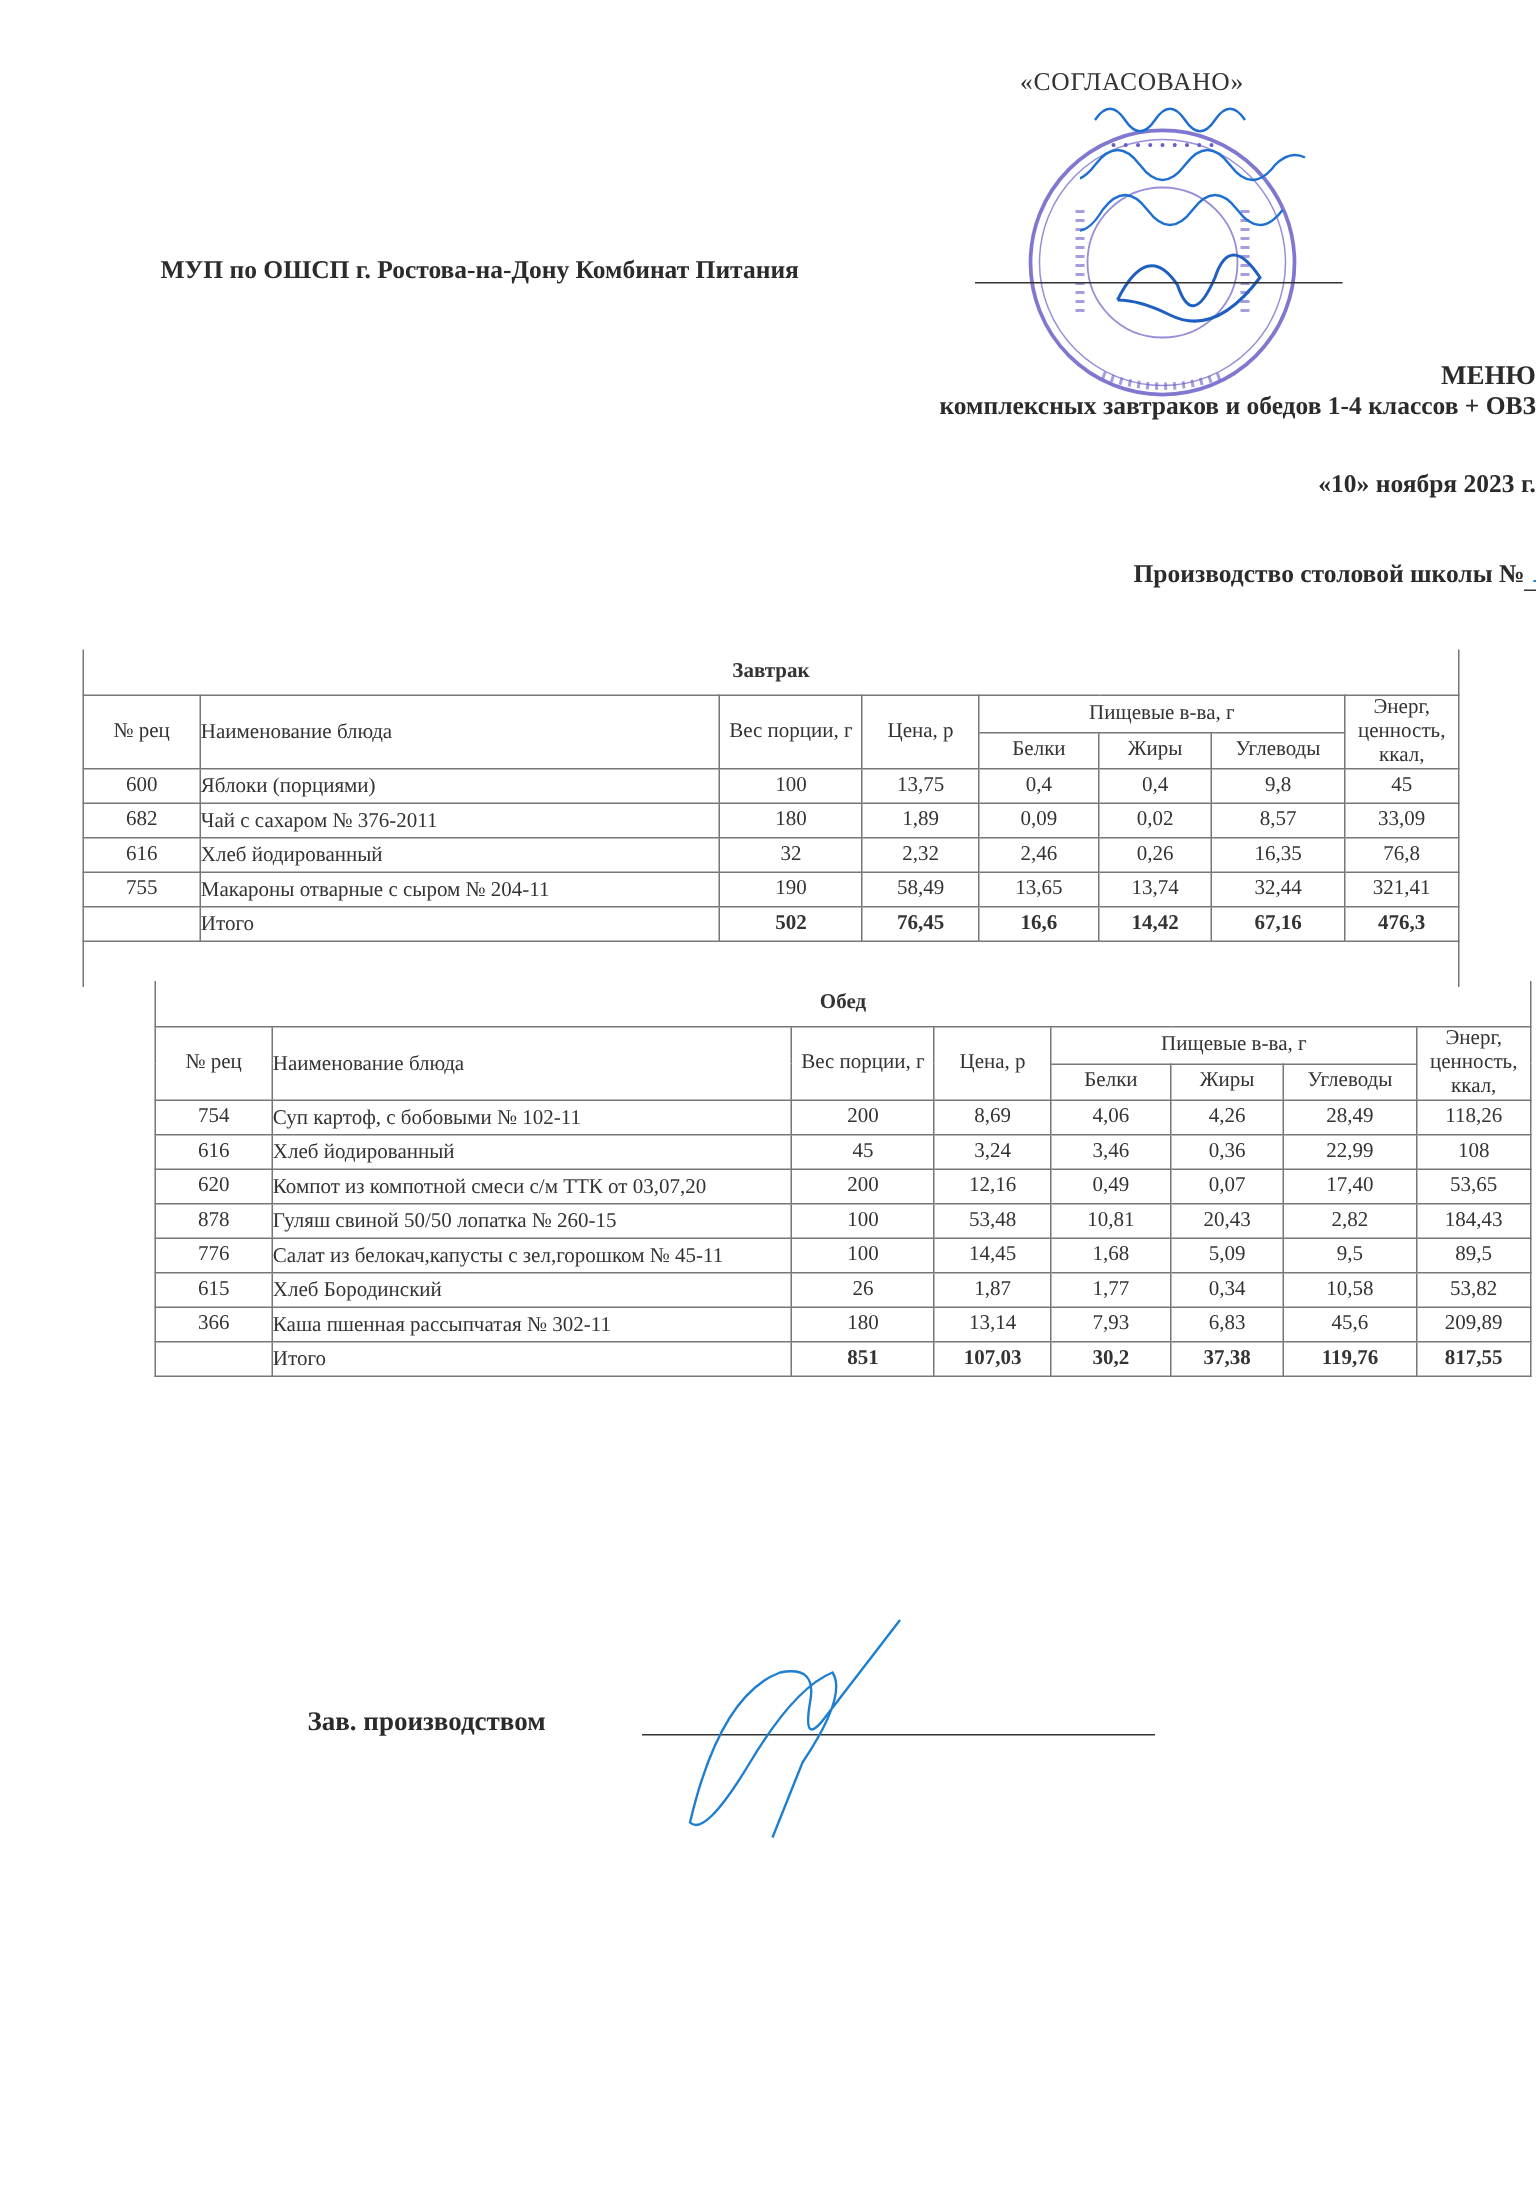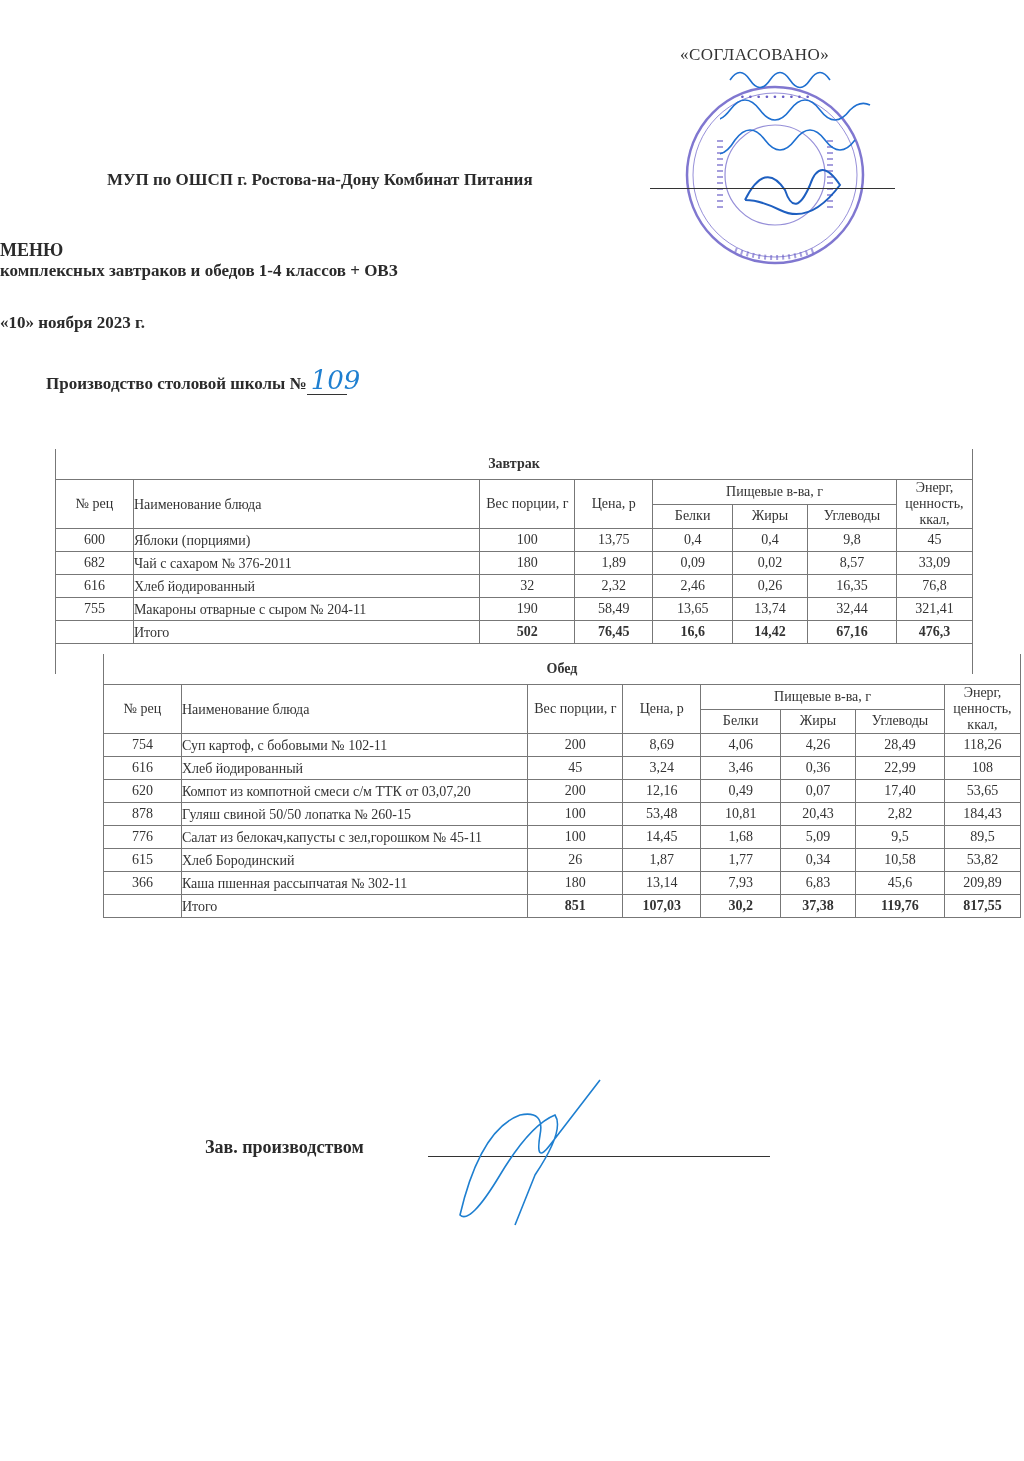--- a/index.html
+++ b/index.html
@@ -13,41 +13,41 @@
     }
     .org {
       position: absolute; left: 107px; top: 170px; font-size: 17px; font-weight: bold; color: #2b2b2b;
     }
     .org-line {
       position: absolute; left: 650px; top: 188px; width: 245px; border-bottom: 1px solid #333;
     }
     .stamp {
       position: absolute; left: 680px; top: 80px; width: 190px; height: 190px;
     }
-    .center { position: absolute; left: 0; width: 1024px; text-align: left; font-weight: bold; color: #2b2b2b; }
+    .center { position: absolute; left: 0; width: 1024px; text-align: right; font-weight: bold; color: #2b2b2b; }
     .title { top: 240px; font-size: 18px; }
     .subtitle { top: 261px; font-size: 17px; }
     .date { top: 313px; font-size: 17px; }
     .school { top: 365px; font-size: 17px; margin-left: 46px; }
     .school .num-line { display: inline-block; width: 40px; border-bottom: 1px solid #333; }
     .handwrite { color: #1e7fd0; font-style: italic; font-weight: normal; font-family: "DejaVu Serif", serif; font-size: 26px; margin-left: -36px; }
 
     table.menu {
       position: absolute; border-collapse: collapse; left: 55px; width: 918px;
       font-size: 14px; color: #333; font-family: "Liberation Serif", serif;
     }
     table.menu td, table.menu th {
       border: 1px solid #777; padding: 0 4px; font-weight: normal; text-align: center; height: 22px;
     }
     table.menu .section-title td { font-weight: bold; height: 30px; border-top: none; }
     table.menu td.name { text-align: left; padding-left: 0; line-height: 15px; }
     table.menu .total td { font-weight: bold; }
     table.menu .total td.name { font-weight: normal; }
     table.menu .spacer td { height: 30px; }
-    #breakfast { top: 433px; margin-top: 16px; }
+    #breakfast { top: 433px; }
     #lunch { top: 652px; }
 
     .sig-label {
       position: absolute; left: 205px; top: 1137px; font-size: 18px; font-weight: bold; color: #2b2b2b;
     }
     .sig-line { position: absolute; left: 428px; top: 1156px; width: 342px; border-bottom: 1px solid #333; }
     .sig-svg { position: absolute; left: 440px; top: 1075px; }
     .scribble { position: absolute; left: 720px; top: 60px; }
   </style>
 </head>

